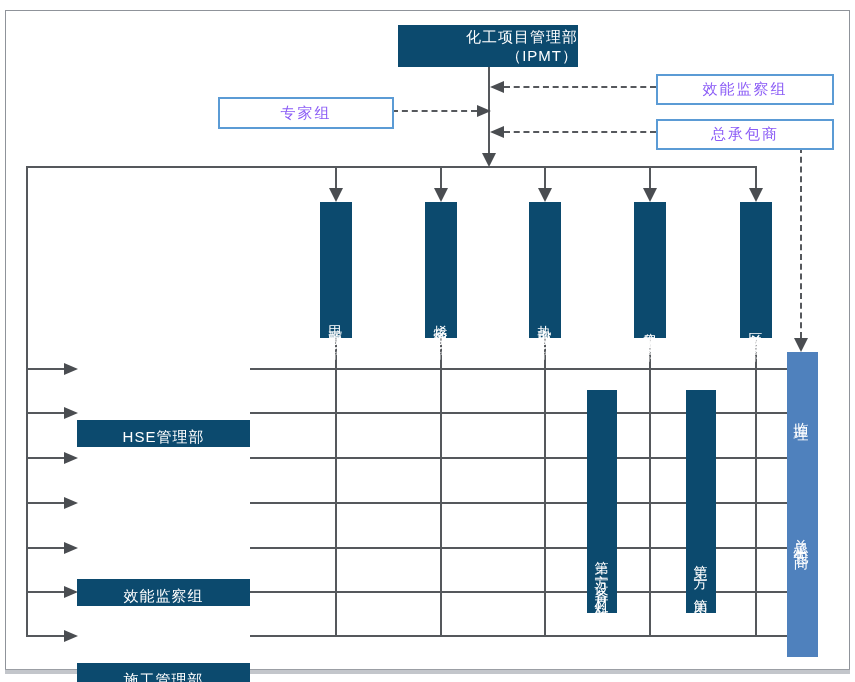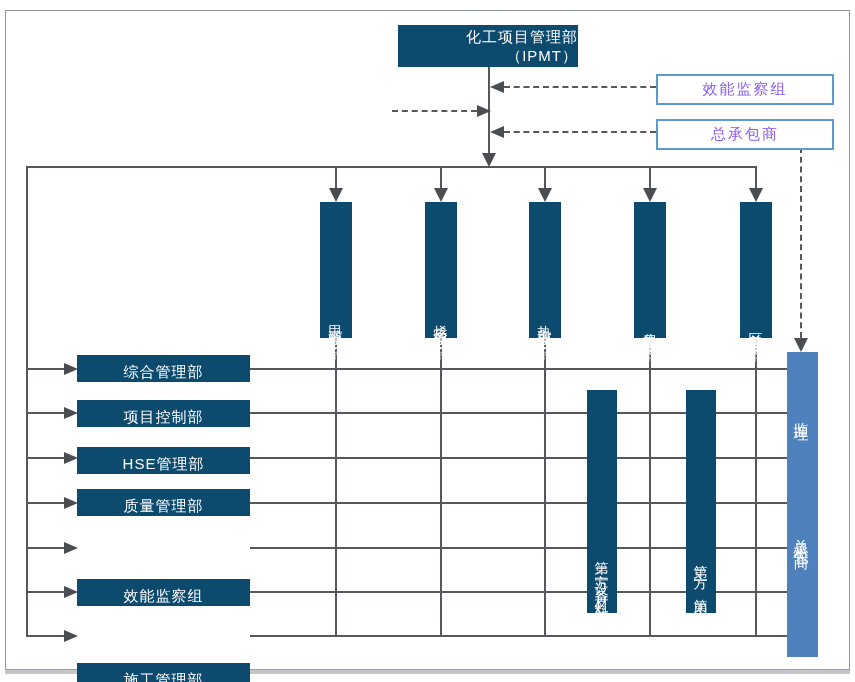--- a/index.html
+++ b/index.html
@@ -53,20 +53,23 @@
   <div class="bottom-bar"></div>
 
   <div class="blue-box h" style="left:398px;top:25px;width:180px;height:42px;flex-direction:column;">
     <div class="ipmt-line">化工项目管理部</div>
     <div class="ipmt-line">（IPMT）</div>
   </div>
 
   <div class="vline" style="left:488px;top:67px;height:87px;"></div>
   <div class="arr down" style="left:482px;top:153px;"></div>
 
+  <div class="white-box" style="left:218px;top:97px;width:172px;height:28px;">
+    <span>专家组</span>
+  </div>
   <div class="hdash" style="left:392px;top:110px;width:85px;"></div>
   <div class="arr right" style="left:477px;top:105px;"></div>
 
   <div class="white-box" style="left:656px;top:74px;width:174px;height:27px;">
     <span>效能监察组</span>
   </div>
   <div class="hdash" style="left:504px;top:86px;width:152px;"></div>
   <div class="arr left" style="left:490px;top:81px;"></div>
 
   <div class="white-box" style="left:656px;top:119px;width:174px;height:27px;">
@@ -111,44 +114,35 @@
 
   <div class="vline" style="left:755px;top:168px;height:22px;"></div>
   <div class="arr down" style="left:749px;top:188px;"></div>
   <div class="blue-box division" style="left:740px;top:202px;height:136px;">
     <span class="vtext" style="letter-spacing:2px;">区外工程项目分部</span>
   </div>
   <div class="vline" style="left:755px;top:338px;height:299px;"></div>
 
   <div class="hline" style="left:27px;top:368px;width:37px;"></div>
   <div class="arr right" style="left:64px;top:363px;"></div>
-  <div class="blue-box h dept" style="top:355px;">
-    <span>综合管理部</span>
-  </div>
   <div class="hline" style="left:250px;top:368px;width:537px;"></div>
 
   <div class="hline" style="left:27px;top:412px;width:37px;"></div>
   <div class="arr right" style="left:64px;top:407px;"></div>
-  <div class="blue-box h dept" style="top:400px;">
-    <span>项目控制部</span>
-  </div>
   <div class="hline" style="left:250px;top:412px;width:537px;"></div>
 
   <div class="hline" style="left:27px;top:457px;width:37px;"></div>
   <div class="arr right" style="left:64px;top:452px;"></div>
-  <div class="blue-box h dept" style="top:447px;">
+  <div class="blue-box h dept" style="top:420px;">
     <span>HSE管理部</span>
   </div>
   <div class="hline" style="left:250px;top:457px;width:537px;"></div>
 
   <div class="hline" style="left:27px;top:502px;width:37px;"></div>
   <div class="arr right" style="left:64px;top:497px;"></div>
-  <div class="blue-box h dept" style="top:489px;">
-    <span>质量管理部</span>
-  </div>
   <div class="hline" style="left:250px;top:502px;width:537px;"></div>
 
   <div class="hline" style="left:27px;top:547px;width:37px;"></div>
   <div class="arr right" style="left:64px;top:542px;"></div>
   <div class="hline" style="left:250px;top:547px;width:537px;"></div>
 
   <div class="hline" style="left:27px;top:591px;width:37px;"></div>
   <div class="arr right" style="left:64px;top:586px;"></div>
   <div class="blue-box h dept" style="top:579px;">
     <span>效能监察组</span>

